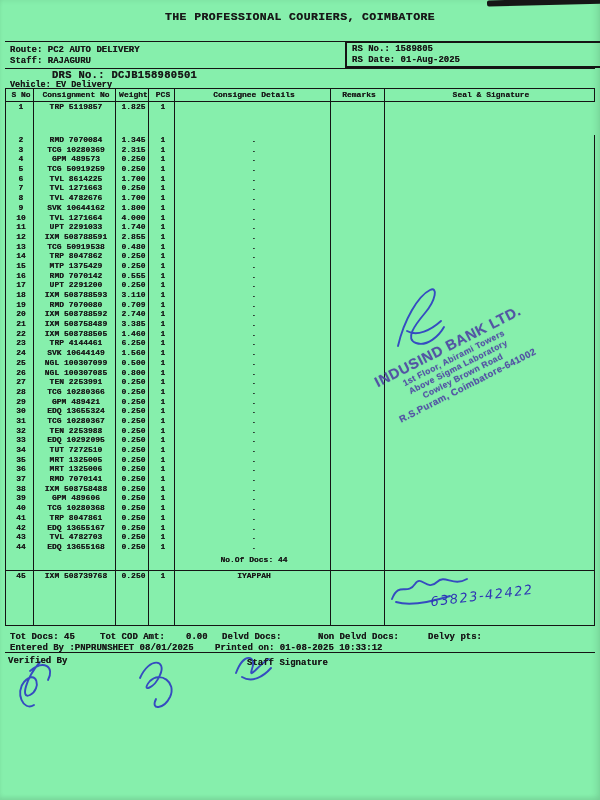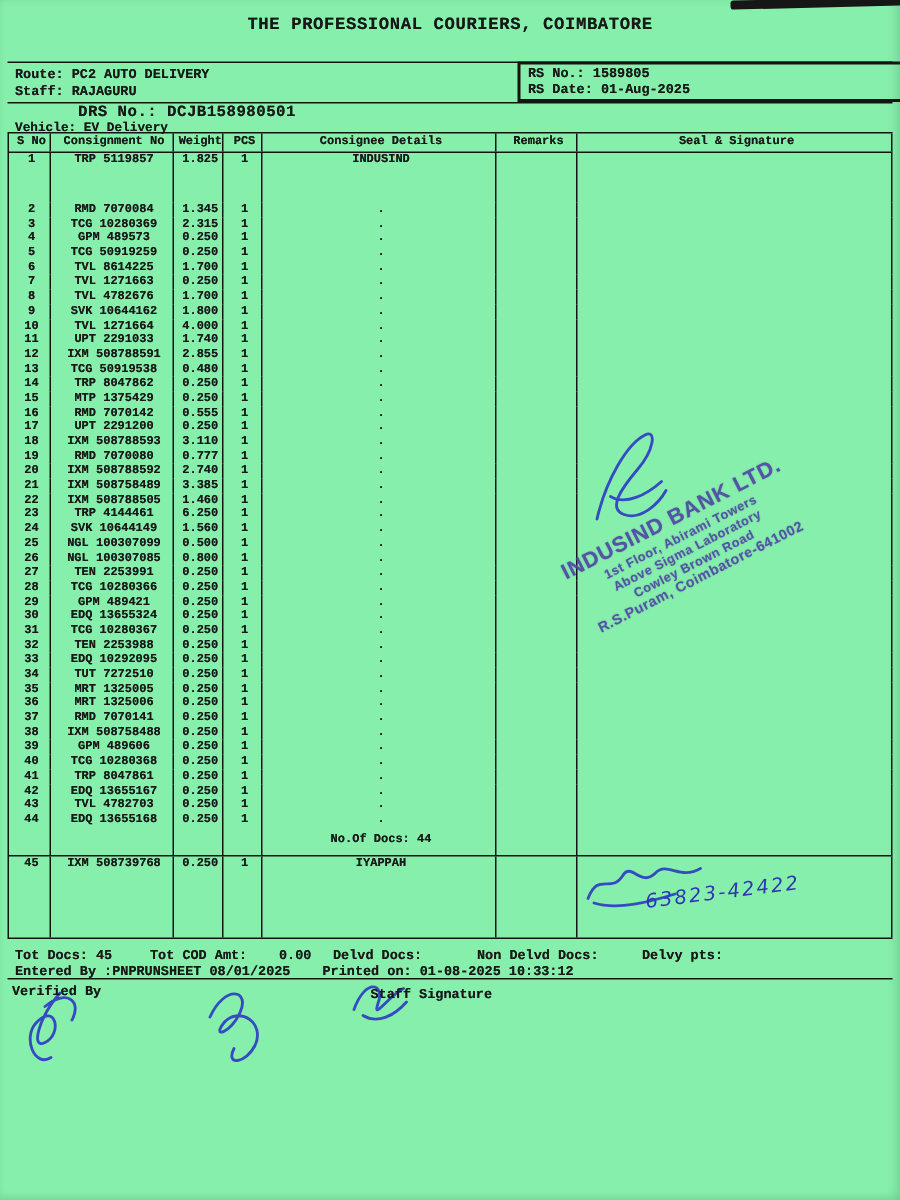--- a/index.html
+++ b/index.html
@@ -106,21 +106,20 @@
         <div class="hcell">Consignee Details</div>
         <div class="hcell">Remarks</div>
         <div class="hcell">Seal &amp; Signature</div>
       </div>
     <div>
         <div class="trow row-first">
           <div class="tcell">1</div>
           <div class="tcell">TRP 5119857</div>
           <div class="tcell">1.825</div>
           <div class="tcell">1</div>
-          <div class="tcell">INDUSIND</div>
           <div class="tcell"></div>
           <div class="tcell"></div>
         </div>
         <div class="trow">
           <div class="tcell">2</div>
           <div class="tcell">RMD 7070084</div>
           <div class="tcell">1.345</div>
           <div class="tcell">1</div>
           <div class="tcell">.</div>
           <div class="tcell"></div>
@@ -266,21 +265,21 @@
           <div class="tcell">IXM 508788593</div>
           <div class="tcell">3.110</div>
           <div class="tcell">1</div>
           <div class="tcell">.</div>
           <div class="tcell"></div>
           <div class="tcell"></div>
         </div>
         <div class="trow">
           <div class="tcell">19</div>
           <div class="tcell">RMD 7070080</div>
-          <div class="tcell">0.777</div>
+          <div class="tcell">0.709</div>
           <div class="tcell">1</div>
           <div class="tcell">.</div>
           <div class="tcell"></div>
           <div class="tcell"></div>
         </div>
         <div class="trow">
           <div class="tcell">20</div>
           <div class="tcell">IXM 508788592</div>
           <div class="tcell">2.740</div>
           <div class="tcell">1</div>

